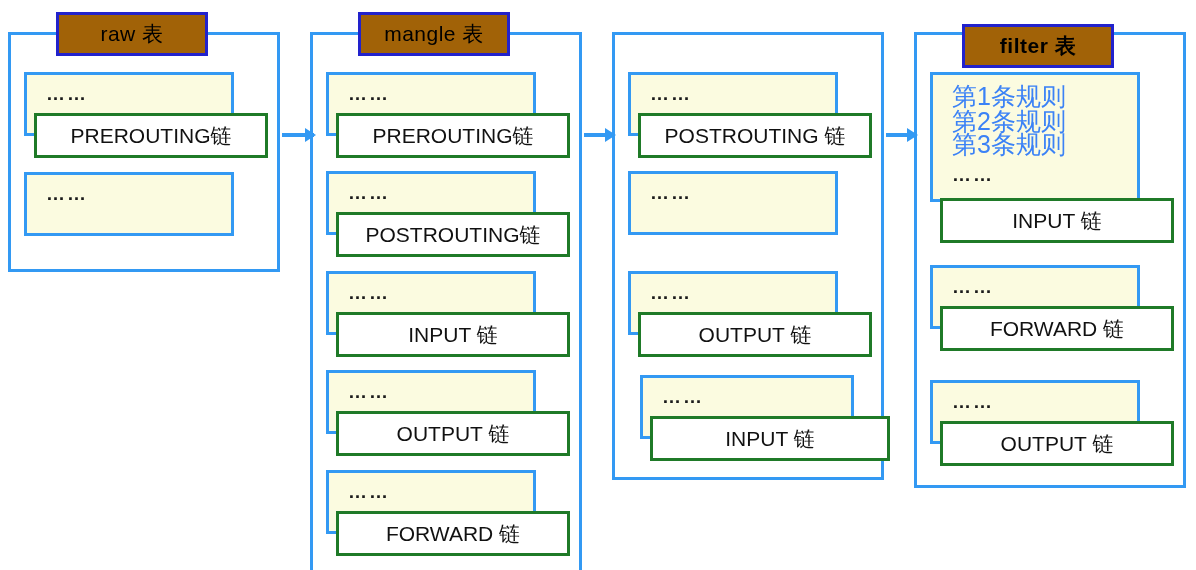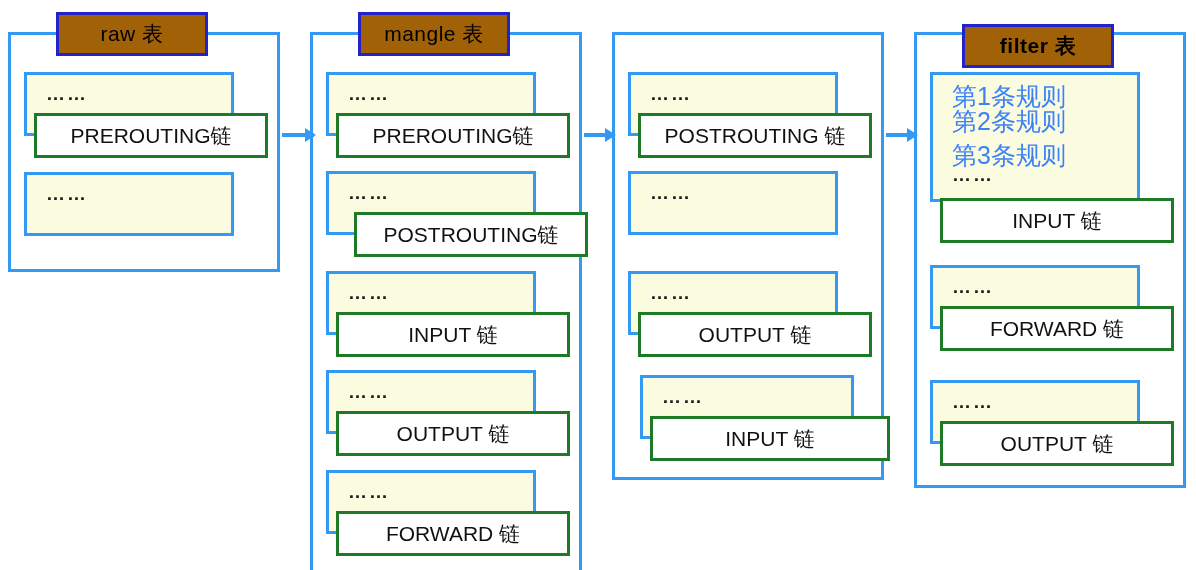--- a/index.html
+++ b/index.html
@@ -137,21 +137,21 @@
 
   <div class="chain" style="left:326px; top:72px; width:244px; height:86px;">
     <div class="chain-card" style="width:210px; height:64px;"></div>
     <div class="chain-dots">……</div>
     <div class="chain-label" style="left:10px; top:41px; width:234px; height:45px;">PREROUTING链</div>
   </div>
 
   <div class="chain" style="left:326px; top:171px; width:244px; height:86px;">
     <div class="chain-card" style="width:210px; height:64px;"></div>
     <div class="chain-dots">……</div>
-    <div class="chain-label" style="left:28px; top:41px; width:234px; height:45px;">POSTROUTING链</div>
+    <div class="chain-label" style="left:10px; top:41px; width:234px; height:45px;">POSTROUTING链</div>
   </div>
 
   <div class="chain" style="left:326px; top:271px; width:244px; height:86px;">
     <div class="chain-card" style="width:210px; height:64px;"></div>
     <div class="chain-dots">……</div>
     <div class="chain-label" style="left:10px; top:41px; width:234px; height:45px;">INPUT 链</div>
   </div>
 
   <div class="chain" style="left:326px; top:370px; width:244px; height:86px;">
     <div class="chain-card" style="width:210px; height:64px;"></div>
@@ -194,21 +194,21 @@
 
   <div class="arrow" style="left:886px; top:133px; width:30px;"></div>
 
   <div class="table-box" style="left:914px; top:32px; width:272px; height:456px;"></div>
   <div class="table-title table-title-bold bold" style="left:962px; top:24px; width:152px; height:44px;text-align:center;">filter 表</div>
 
   <div class="chain" style="left:930px; top:72px; width:244px; height:172px;">
     <div class="chain-card" style="width:210px; height:130px;"></div>
     <div class="chain-rules" style="top:12px;">第1条规则</div>
     <div class="chain-rules" style="top:37px;">第2条规则</div>
-    <div class="chain-rules" style="top:71px;text-align:center;">第3条规则</div>
+    <div class="chain-rules" style="top:60px;text-align:center;">第3条规则</div>
     <div class="chain-dots" style="top:93px;">……</div>
     <div class="chain-label" style="left:10px; top:126px; width:234px; height:45px;">INPUT 链</div>
   </div>
 
   <div class="chain" style="left:930px; top:265px; width:244px; height:86px;">
     <div class="chain-card" style="width:210px; height:64px;"></div>
     <div class="chain-dots">……</div>
     <div class="chain-label" style="left:10px; top:41px; width:234px; height:45px;">FORWARD 链</div>
   </div>
 

